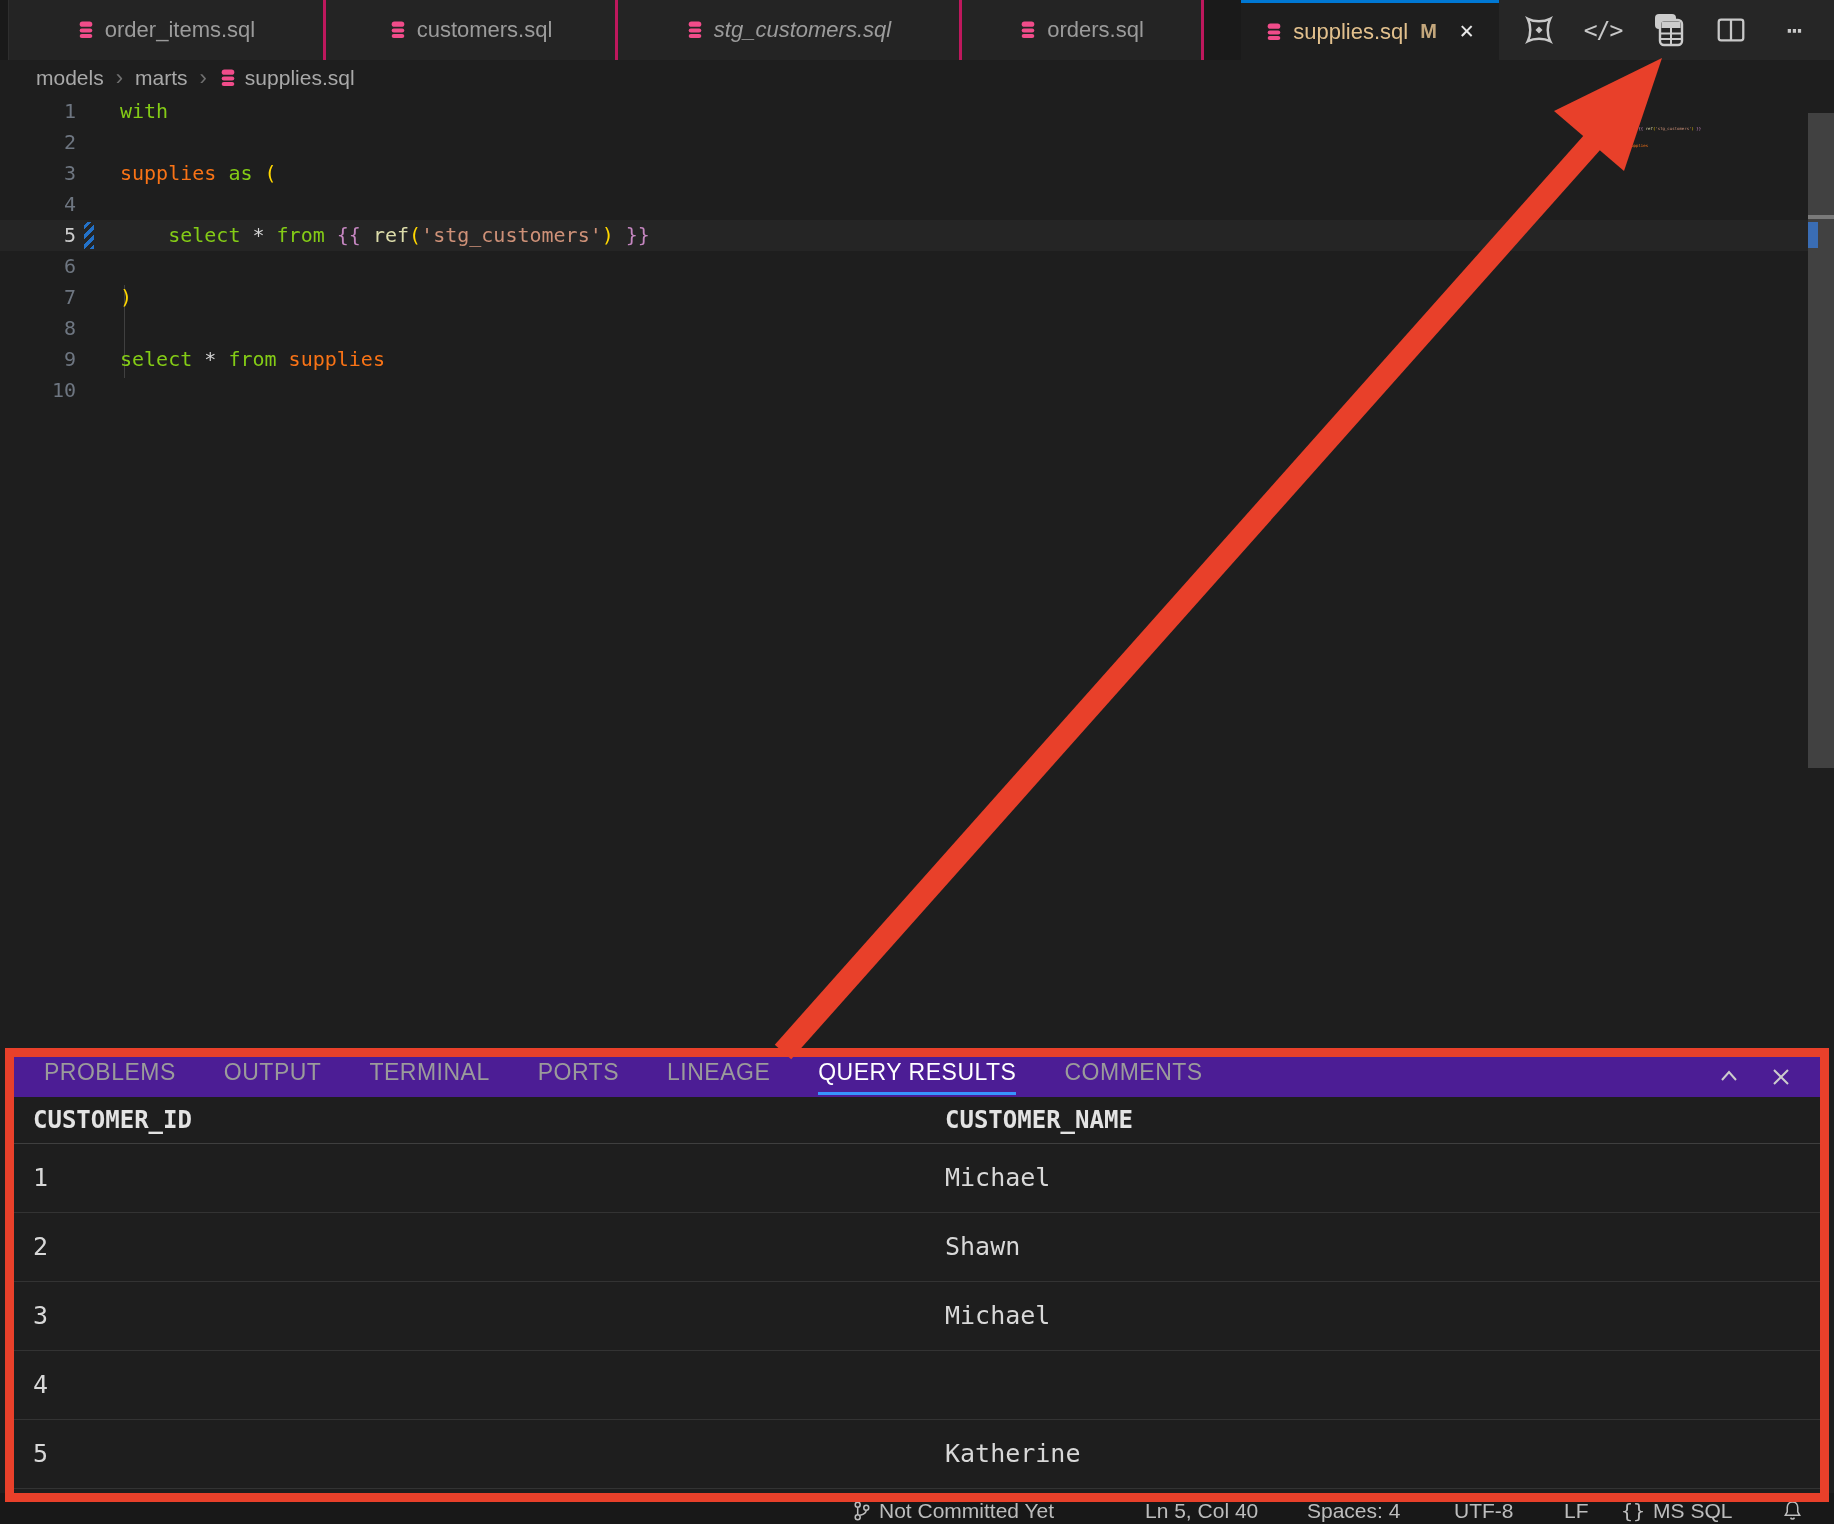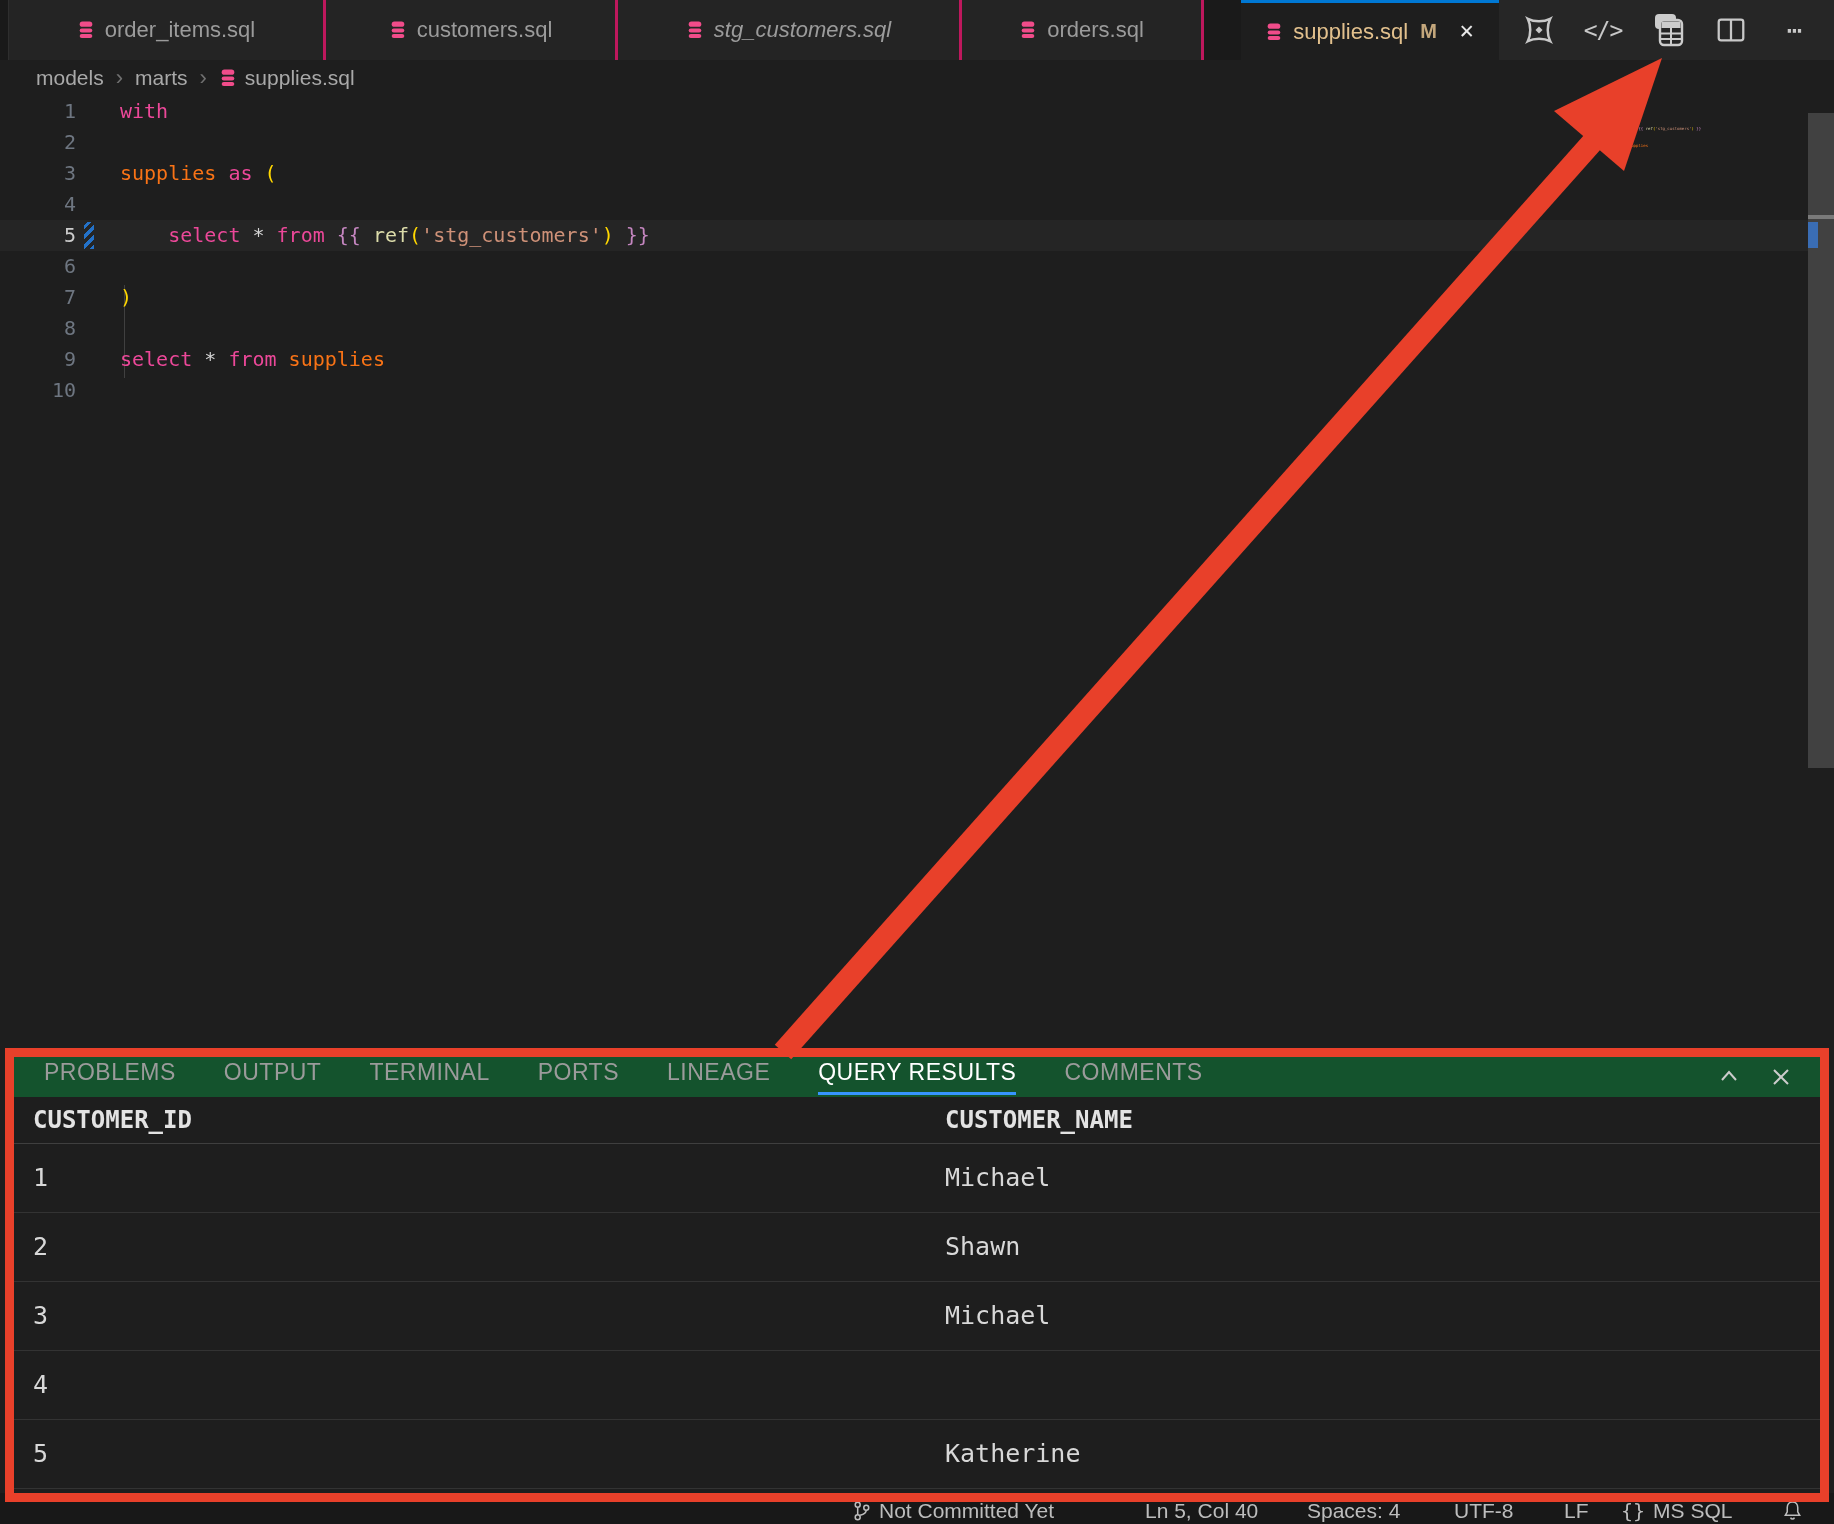--- a/index.html
+++ b/index.html
@@ -31,34 +31,34 @@
   #editor{position:absolute;left:0;top:96px;width:1834px;height:952px;font-family:"DejaVu Sans Mono",monospace;
           font-size:20px;}
   .eline{position:relative;height:31px;line-height:31px;white-space:pre;}
   .eline.hl{background:rgba(255,255,255,.035);}
   .eline .ln{position:absolute;left:0;top:0;width:76px;text-align:right;color:#6e7681;}
   .eline.hl .ln{color:#cccccc;}
   .eline .code{position:absolute;left:120px;top:0;}
   .modbar{position:absolute;left:84px;top:2px;width:10px;height:27px;
           background:repeating-linear-gradient(315deg,#2472c8 0 3px,rgba(0,0,0,0) 3px 7px);}
   #indent-guide{position:absolute;left:124px;top:189px;width:1px;height:93px;background:#404040;}
-  .tok-kw{color:#ec4899}.tok-id{color:#f97316}.tok-paren{color:#ffd700}.tok-jinja{color:#c586c0}
+  .tok-kw{color:#84cc16}.tok-id{color:#f97316}.tok-paren{color:#ffd700}.tok-jinja{color:#c586c0}
   .tok-fn{color:#dcdcaa}.tok-str{color:#ce9178}.tok-op{color:#d4d4d4}
 
   
   #minimap{position:absolute;left:1595px;top:110px;width:210px;font-family:"DejaVu Sans Mono",monospace;}
   .mm-line{height:4.3px;line-height:4.3px;font-size:4px;white-space:pre;}
   #minimap-marker{position:absolute;left:1589px;top:126px;width:4px;height:9px;background:#3f6ab5;}
   #scrollbar{position:absolute;left:1808px;top:113px;width:26px;height:655px;background:#414141;}
   #scroll-cursorline{position:absolute;left:1808px;top:215px;width:26px;height:4px;background:#7a7a7a;}
   #scroll-modified{position:absolute;left:1808px;top:222px;width:10px;height:26px;background:#3a6db4;}
 
   
   #panel-tabs{position:absolute;left:14px;top:1057px;width:1806px;height:40px;display:flex;align-items:center;
-              gap:48px;padding-left:30px;box-sizing:border-box;background:#14532d;}
+              gap:48px;padding-left:30px;box-sizing:border-box;background:#4c1d95;}
   .ptab{color:#9b9b9b;font-size:23px;letter-spacing:.5px;padding-bottom:6px;border-bottom:3px solid transparent;cursor:pointer;white-space:nowrap;}
   .ptab.active{color:#ffffff;border-bottom-color:#3794ff;}
   .panel-actions{position:absolute;right:26px;top:0;height:40px;display:flex;align-items:center;gap:26px;color:#cccccc;}
   .pa-icon{width:26px;height:26px;display:flex;align-items:center;justify-content:center;cursor:pointer;}
 
   #results{position:absolute;left:14px;top:1097px;width:1806px;height:394px;overflow:hidden;
            font-family:"DejaVu Sans Mono",monospace;color:#d8d8d8;background:#1e1e1e;}
   .rrow{display:flex;border-bottom:1px solid #333333;}
   .rrow .c1{flex:0 0 912px;padding-left:19px;box-sizing:border-box;}
   .rrow .c2{flex:1 1 auto;padding-left:19px;box-sizing:border-box;}

